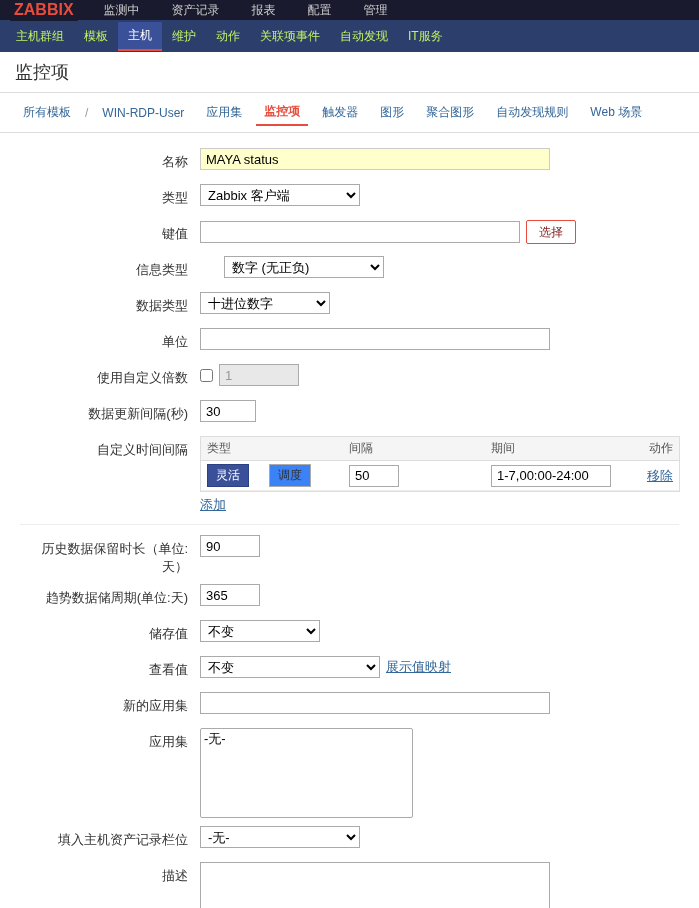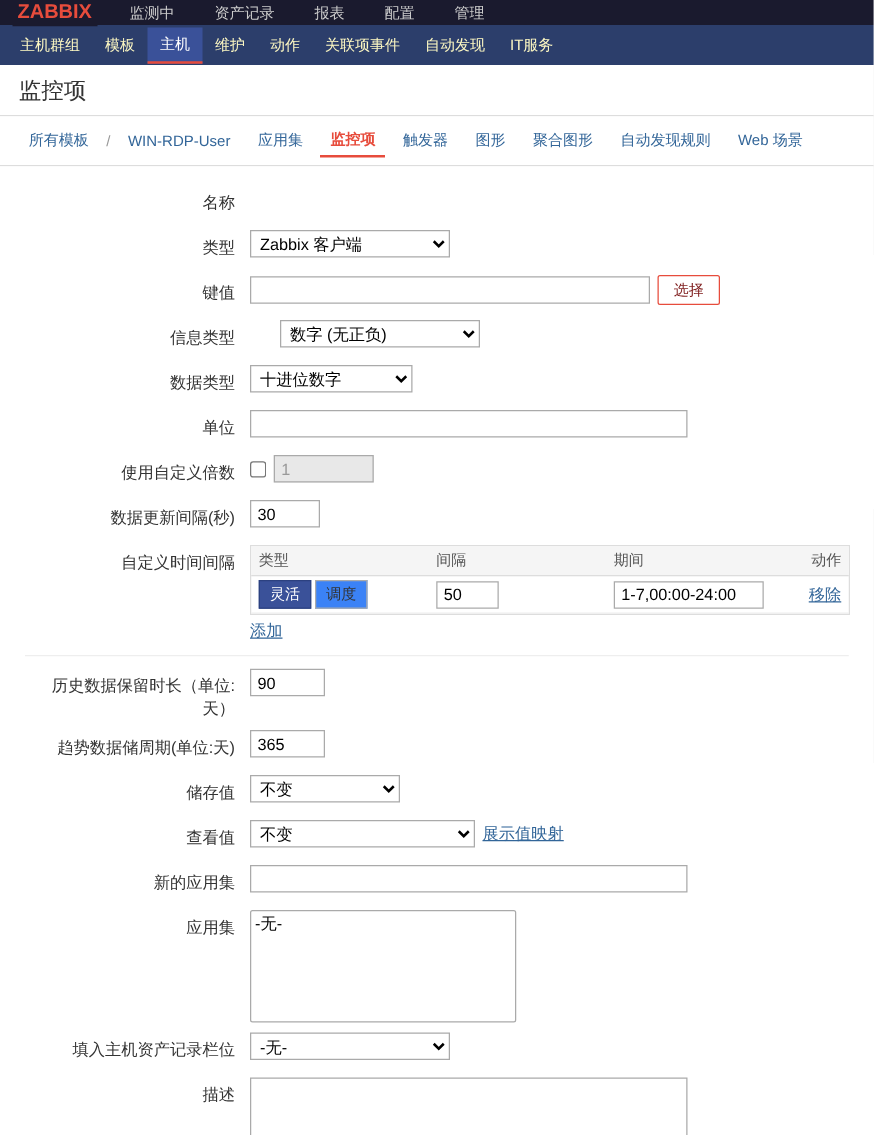--- a/index.html
+++ b/index.html
@@ -6,21 +6,21 @@
     body { font-family: Arial, sans-serif; font-size: 13px; background: #f0f0f0; color: #333; width: 699px; }
 
     
     .top-nav { background: #1a1a2e; display: flex; align-items: center; height: 20px; padding: 0 10px; }
     .zabbix-logo { color: #e74c3c; font-weight: bold; font-size: 16px; margin-right: 20px; background: #1a1a2e; padding: 2px 4px; }
     .top-nav-items { display: flex; gap: 20px; }
     .top-nav-item { color: #ccc; font-size: 12px; cursor: pointer; padding: 4px 6px; }
 
     
     .second-nav { background: #2c3e6b; display: flex; align-items: center; height: 32px; padding: 0 6px; }
-    .second-nav-item { color: #fef9c3; font-size: 12px; cursor: pointer; padding: 5px 10px; }
+    .second-nav-item { color: #bef264; font-size: 12px; cursor: pointer; padding: 5px 10px; }
     .second-nav-item.active { color: #fff; background: #3a5199; border-bottom: 2px solid #e74c3c; }
 
     
     .page-title { background: #fff; padding: 8px 15px; font-size: 18px; font-weight: normal; border-bottom: 1px solid #ddd; color: #333; }
 
     
     .breadcrumb-nav { background: #fff; display: flex; align-items: center; padding: 6px 15px; border-bottom: 1px solid #ddd; gap: 6px; flex-wrap: wrap; }
     .breadcrumb-item { color: #336699; font-size: 12px; cursor: pointer; padding: 4px 8px; }
     .breadcrumb-item.active { color: #e74c3c; border-bottom: 2px solid #e74c3c; font-weight: bold; }
     .breadcrumb-sep { color: #999; font-size: 12px; }
@@ -107,20 +107,23 @@
   <span class="breadcrumb-item">图形</span>
   <span class="breadcrumb-item">聚合图形</span>
   <span class="breadcrumb-item">自动发现规则</span>
   <span class="breadcrumb-item">Web 场景</span>
 </div>
 
 <div class="main-content">
 
   <div class="form-row">
     <div class="form-label">名称</div>
+    <div class="form-control">
+      <input type="text" class="highlighted" value="MAYA status" style="">
+    </div>
   </div>
 
   <div class="form-row">
     <div class="form-label">类型</div>
     <div class="form-control">
       <select class="medium" style="width:160px;">
         <option>Zabbix 客户端</option>
       </select>
     </div>
   </div>
@@ -177,21 +180,21 @@
     <div class="form-label">自定义时间间隔</div>
     <div class="form-control" style="flex-direction:column; gap:4px;">
       <div class="interval-table">
         <div class="interval-header">
           <div class="interval-header-col">类型</div>
           <div class="interval-header-col">间隔</div>
           <div class="interval-header-col">期间</div>
           <div class="interval-header-col actions">动作</div>
         </div>
         <div class="interval-row">
-          <div style="flex:1; display:flex; gap:3px;">
+          <div style="flex:1; display:flex; gap:20px;">
             <span class="type-btn active">灵活</span>
             <span class="type-btn">调度</span>
           </div>
           <div style="flex:1;">
             <input type="text" style="width: 50px;" value="50">
           </div>
           <div style="flex:1;">
             <input type="text" style="width: 120px;" value="1-7,00:00-24:00">
           </div>
           <div style="width:40px; text-align:right;">

